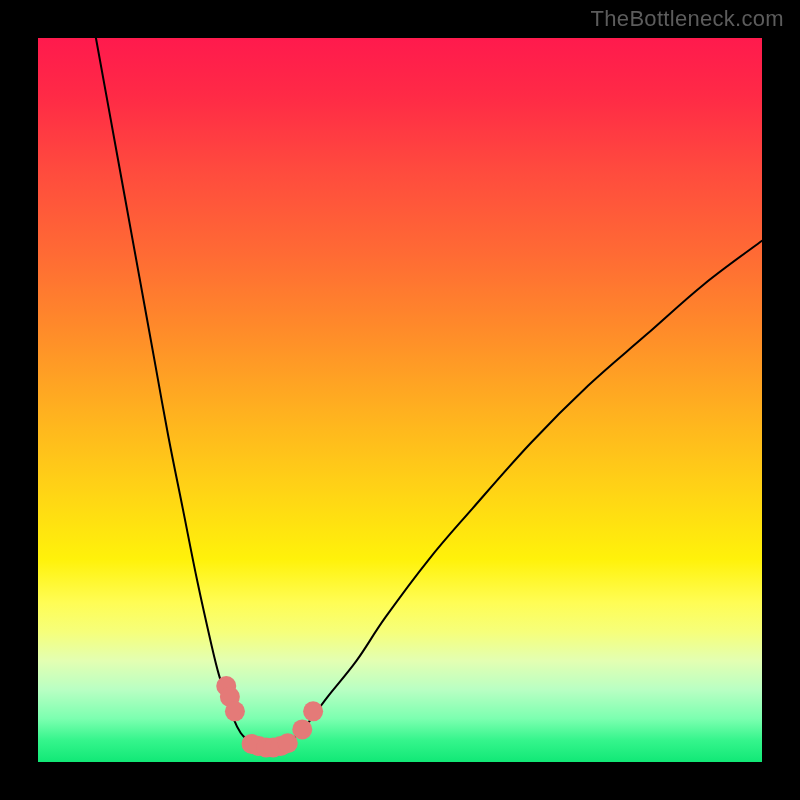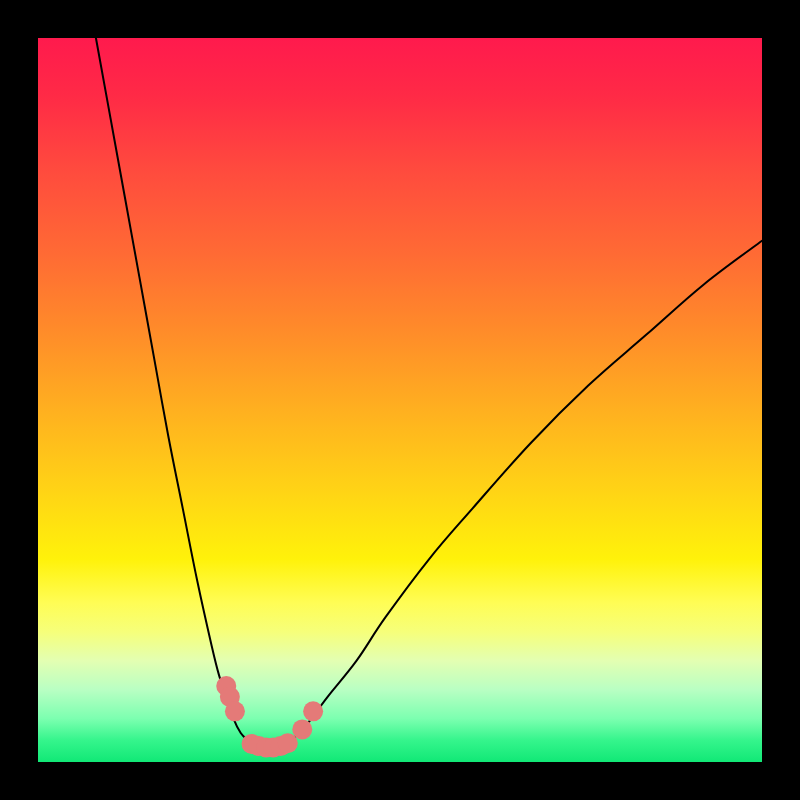--- a/index.html
+++ b/index.html
@@ -71,20 +71,21 @@
   }
   .marker {
     fill: #e47a78;
     stroke: none;
   }
 </style>
 </head>
 <body>
 
 <div class="frame">
+  <div class="watermark">TheBottleneck.com</div>
 
   <div class="plot-area">
     <svg class="curves" viewBox="0 0 724 724" preserveAspectRatio="none">
       <path id="curve-left" class="curve" d="M 57.92 0 C 60.5264 14.335199999999997, 67.1872 50.96959999999999, 72.4 79.63999999999999 C 77.61280000000001 108.31039999999999, 81.6672 130.60959999999997, 86.88 159.27999999999997 C 92.0928 187.95039999999997, 96.14720000000001 210.24959999999996, 101.36000000000001 238.91999999999996 C 106.57280000000002 267.59039999999993, 110.6272 289.8895999999999, 115.84 318.55999999999995 C 121.0528 347.2304, 125.10719999999999 370.83279999999996, 130.32 398.2 C 135.5328 425.5672, 139.5872 444.536, 144.8 470.6 C 150.01280000000003 496.66400000000004, 154.0672 518.2392, 159.28 543 C 164.4928 567.7608, 169.85039999999998 591.2184, 173.76 608.16 C 177.6696 625.1016, 178.3936 627.9976, 181 637.12 C 183.6064 646.2424, 185.6336 651.0208, 188.24 658.84 C 190.84640000000002 666.6592, 192.8736 674.044, 195.48000000000002 680.56 C 198.08640000000003 687.0759999999999, 200.11360000000005 691.1304, 202.72000000000003 695.04 C 205.3264 698.9495999999999, 208.65679999999998 700.9768, 209.95999999999998 702.28"></path>
       <path id="curve-floor" class="curve" d="M 209.95999999999998 702.28 C 211.26319999999998 703.5831999999999, 214.59359999999998 708.2168, 217.2 709.52 C 219.8064 710.8231999999999, 221.8336 709.52, 224.44 709.52 C 227.0464 709.52, 229.0736 709.52, 231.68 709.52 C 234.28640000000001 709.52, 236.3136 709.52, 238.92000000000002 709.52 C 241.52640000000002 709.52, 243.55360000000005 710.8231999999999, 246.16000000000003 709.52 C 248.7664 708.2168, 252.09679999999997 703.5831999999999, 253.39999999999998 702.28"></path>
       <path id="curve-right" class="curve" d="M 253.39999999999998 702.28 C 256.0064 699.6736, 261.364 695.6192, 267.88 687.8 C 274.396 679.9807999999999, 280.4776 670.5688, 289.6 658.84 C 298.72240000000005 647.1112, 308.1344 636.9752, 318.56 622.64 C 328.9856 608.3048, 334.488 597.4448000000001, 347.52 579.2 C 360.55199999999996 560.9552, 375.32160000000005 540.828, 390.96000000000004 521.28 C 406.5984 501.73199999999997, 416.1552 491.45120000000003, 434.4 470.6 C 452.6448 449.7488, 471.46880000000004 427.5944, 492.32000000000005 405.44 C 513.1712 383.2856, 529.3888000000001 367.068, 550.24 347.52 C 571.0912 327.972, 587.3088 315.08480000000003, 608.16 296.84000000000003 C 629.0111999999999 278.59520000000003, 645.2288000000001 263.10159999999996, 666.08 246.15999999999997 C 686.9312 229.21839999999997, 713.5744 210.53920000000002, 724 202.72000000000003"></path>
       <g id="markers">
           <circle cx="188.24" cy="647.98" r="10" class="marker" fill="#e47a78"></circle>
           <circle cx="191.86" cy="658.84" r="10" class="marker" fill="#e47a78"></circle>
           <circle cx="196.92800000000003" cy="673.3199999999999" r="10" class="marker" fill="#e47a78"></circle>

